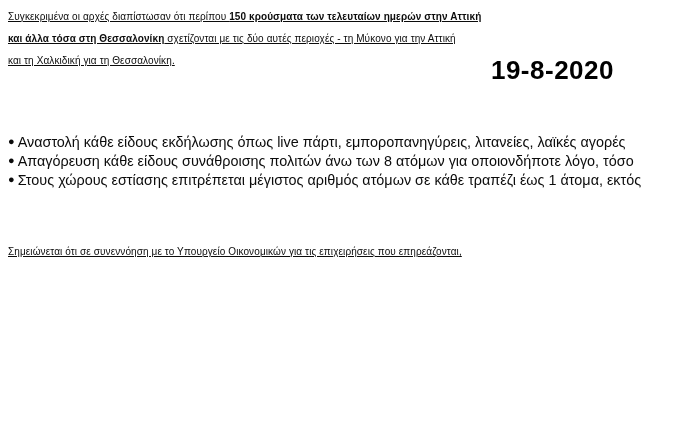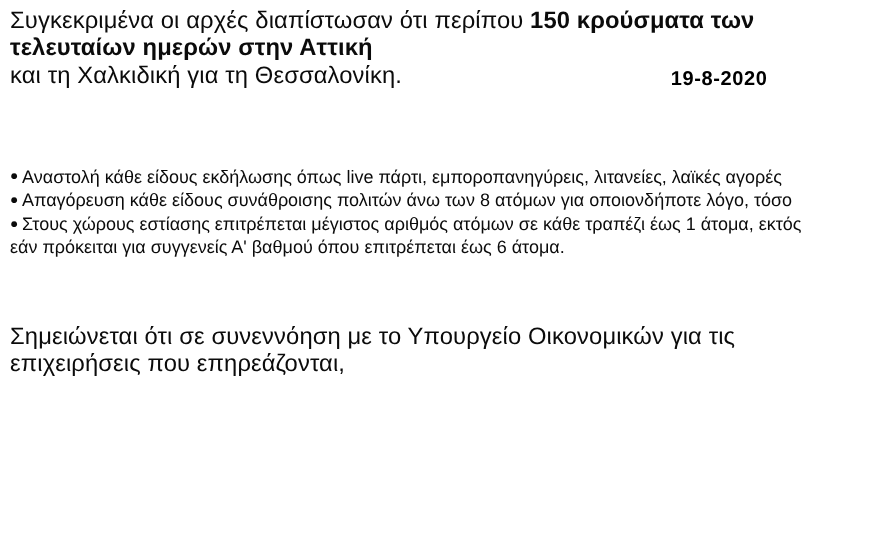--- a/index.html
+++ b/index.html
@@ -18,38 +18,39 @@
     position: relative;
     width: 700px;
     height: 434px;
     box-sizing: border-box;
     padding: 6px 10px 0 8px;
   }
   p {
     margin: 0;
   }
   .para {
-    font-size: 19px;
+    font-size: 10px;
     line-height: 22px;
     letter-spacing: 0.1px;
+    text-decoration: underline;
   }
   .intro {
     margin-bottom: 6px;
   }
   .intro .line {
     display: block;
   }
   strong {
     font-weight: bold;
   }
   .date-stamp {
     position: absolute;
     right: 86px;
     top: 55px;
-    font-size: 16px;
+    font-size: 26px;
     font-weight: bold;
     letter-spacing: 0.5px;
     color: #000;
   }
   .block-gap {
     height: 14px;
   }
   .small-gap {
     height: 12px;
   }
@@ -73,20 +74,23 @@
 <body>
 
 <div class="page">
 
   <div class="date-stamp">19-8-2020</div>
 
   <div class="para intro">
     <span class="line">
       <span>Συγκεκριμένα οι αρχές διαπίστωσαν ότι περίπου </span><strong>150 κρούσματα των τελευταίων ημερών στην Αττική</strong>
     </span>
+    <span class="line">
+      <strong>και άλλα τόσα στη Θεσσαλονίκη</strong><span> σχετίζονται με τις δύο αυτές περιοχές - τη Μύκονο για την Αττική</span>
+    </span>
     <span class="line">και τη Χαλκιδική για τη Θεσσαλονίκη.</span>
   </div>
 
   <div class="block-gap"></div>
   <div class="block-gap"></div>
 
 
   <div class="block-gap"></div>
   <div class="small-gap"></div>
 
@@ -96,23 +100,20 @@
       <span class="bullet-mark">●</span><span>Αναστολή κάθε είδους εκδήλωσης όπως live πάρτι, εμποροπανηγύρεις, λιτανείες, λαϊκές αγορές</span>
     </p>
 
     <p class="bullet-item">
       <span class="bullet-mark">●</span><span>Απαγόρευση κάθε είδους συνάθροισης πολιτών άνω των 8 ατόμων για οποιονδήποτε λόγο, τόσο</span>
     </p>
 
     <p class="bullet-item">
       <span class="bullet-mark">●</span><span>Στους χώρους εστίασης επιτρέπεται μέγιστος αριθμός ατόμων σε κάθε τραπέζι έως 1 άτομα, εκτός</span>
     </p>
-    <p class="bullet-item">
-      <span>εάν πρόκειται για συγγενείς Α' βαθμού όπου επιτρέπεται έως 6 άτομα.</span>
-    </p>
 
 
   </div>
 
   <div class="block-gap"></div>
   <div class="small-gap"></div>
 
 
   <div class="block-gap"></div>
   <div class="small-gap"></div>

